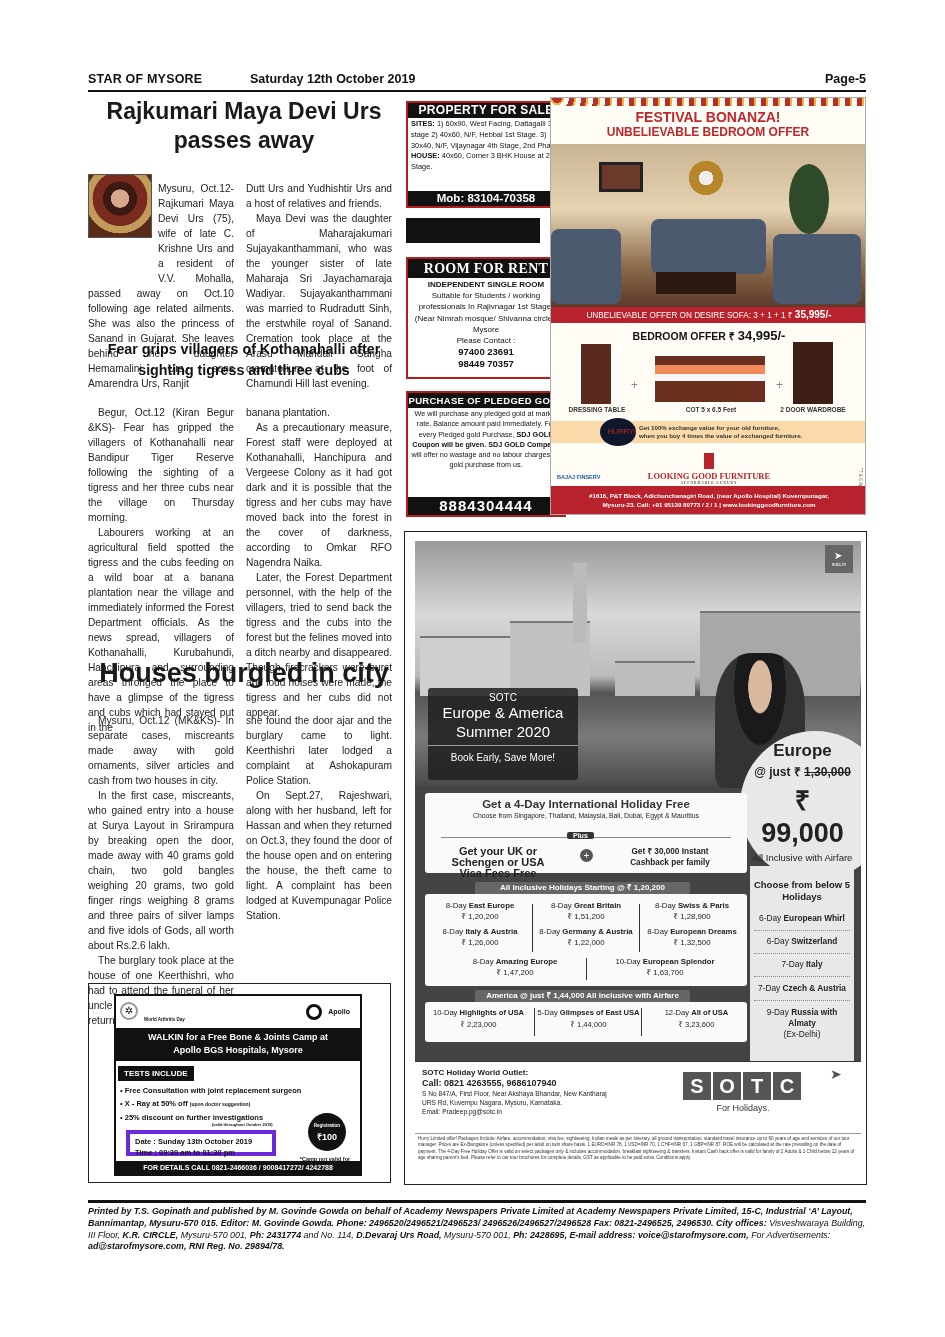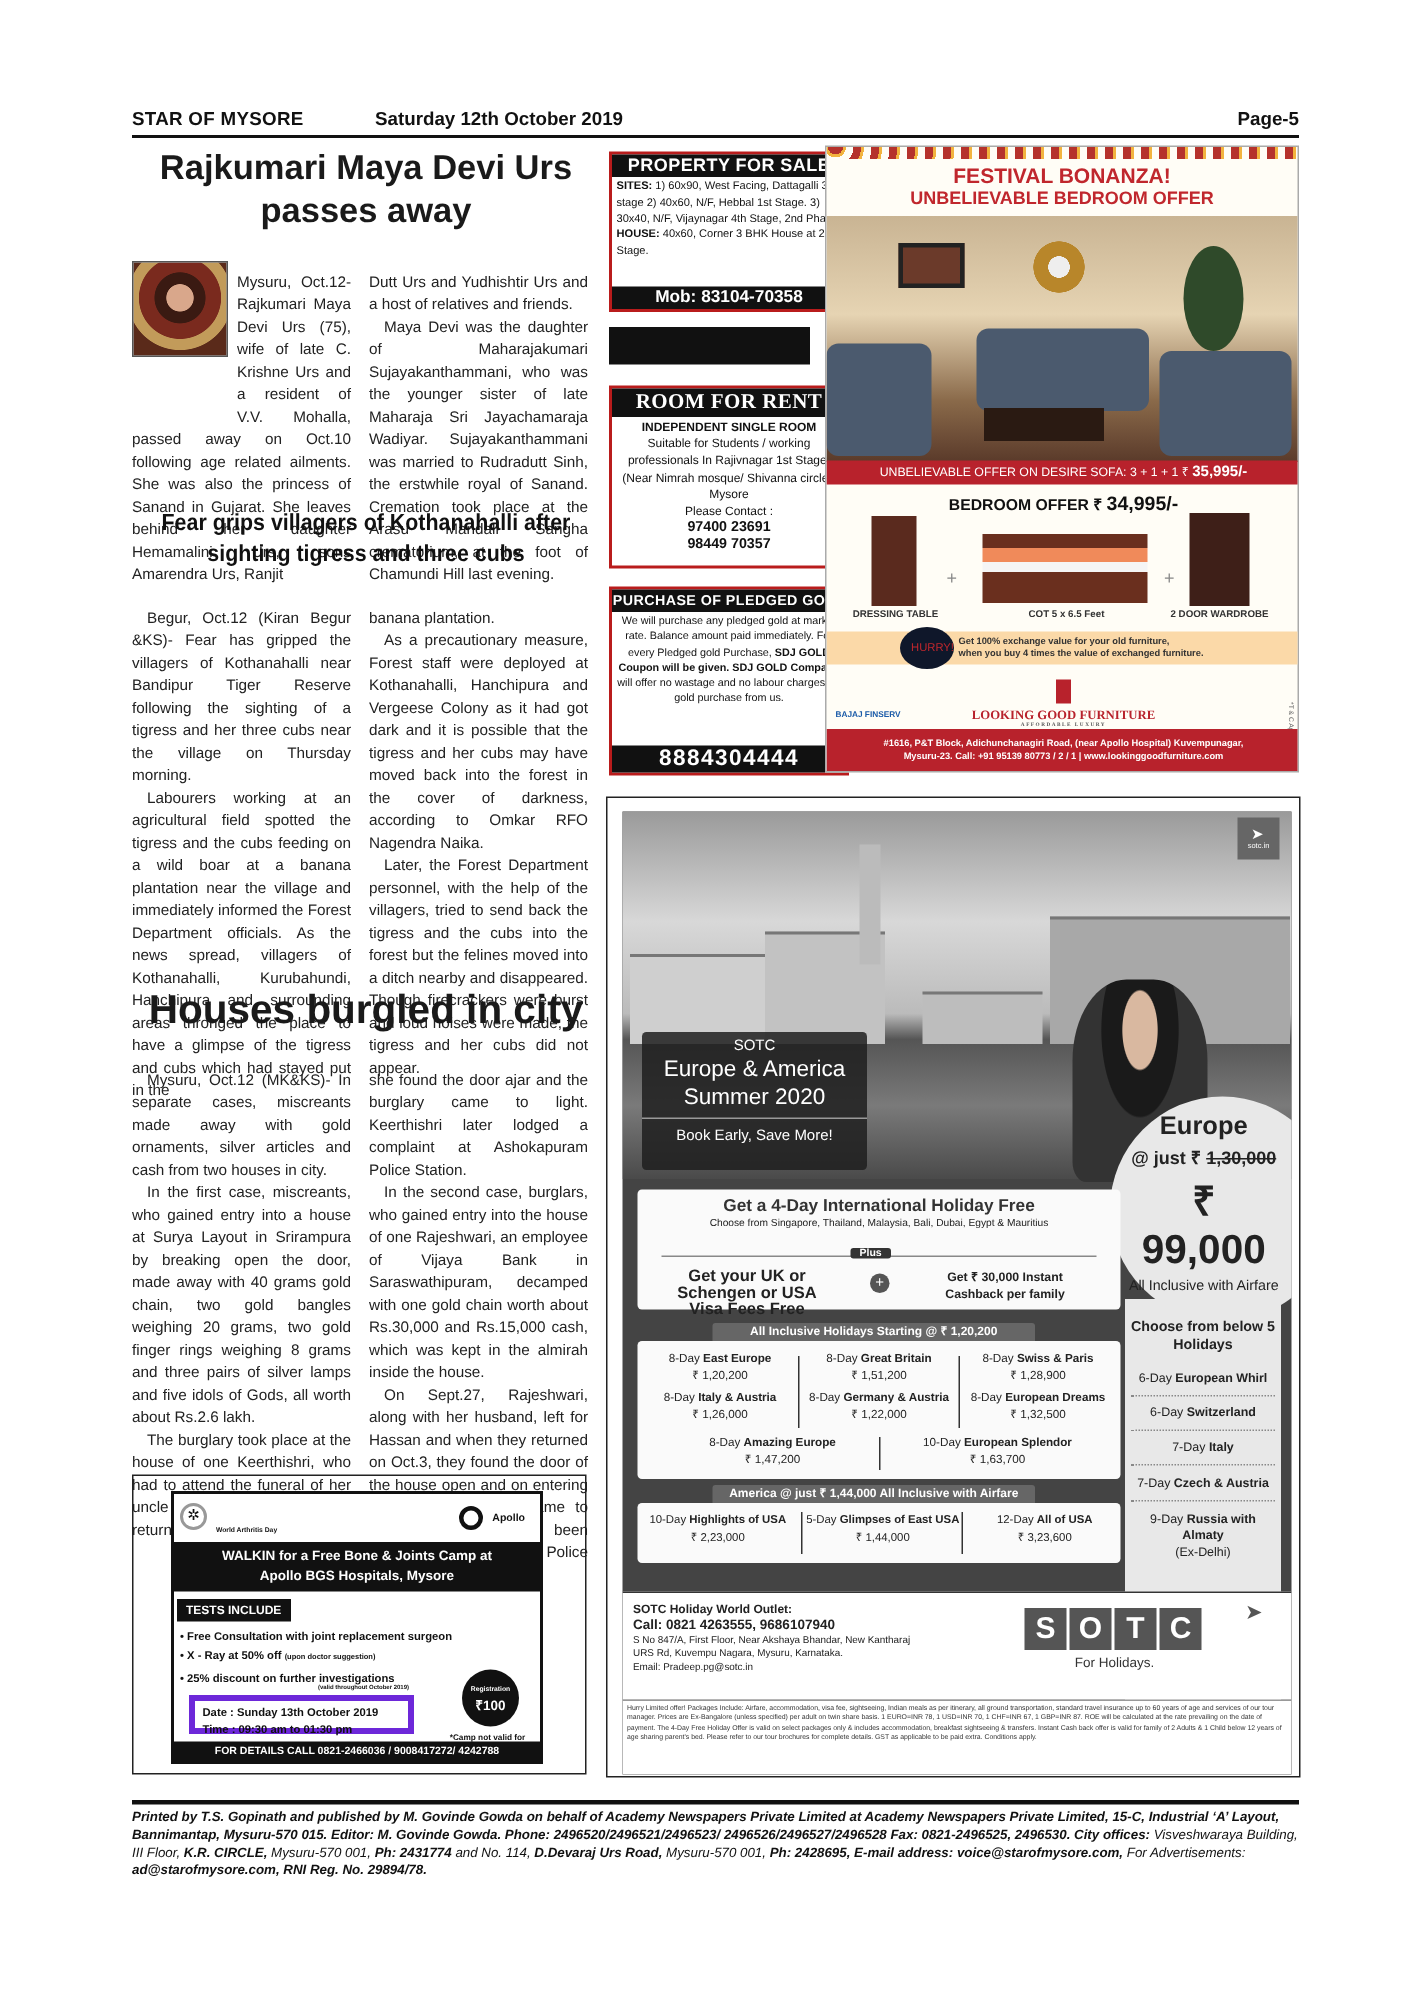--- a/index.html
+++ b/index.html
@@ -174,21 +174,20 @@
 </div>
 
 <h1 id="art3-headline" class="abs headline-big">Houses burgled in city</h1>
 <div id="art3-col1" class="col">
   <p>Mysuru, Oct.12 (MK&amp;KS)- In separate cases, miscreants made away with gold ornaments, silver articles and cash from two houses in city.</p>
   <p>In the first case, miscreants, who gained entry into a house at Surya Layout in Srirampura by breaking open the door, made away with 40 grams gold chain, two gold bangles weighing 20 grams, two gold finger rings weighing 8 grams and three pairs of silver lamps and five idols of Gods, all worth about Rs.2.6 lakh.</p>
   <p>The burglary took place at the house of one Keerthishri, who had to attend the funeral of her uncle on Oct.8. When she returned the next day morning,</p>
 </div>
 <div id="art3-col2" class="col">
   <p style="text-indent:0">she found the door ajar and the burglary came to light. Keerthishri later lodged a complaint at Ashokapuram Police Station.</p>
-  <p>In the second case, burglars, who gained entry into the house of one Rajeshwari, an employee of Vijaya Bank in Saraswathipuram, decamped with one gold chain worth about Rs.30,000 and Rs.15,000 cash, which was kept in the almirah inside the house.</p>
   <p>On Sept.27, Rajeshwari, along with her husband, left for Hassan and when they returned on Oct.3, they found the door of the house open and on entering the house, the theft came to light. A complaint has been lodged at Kuvempunagar Police Station.</p>
 </div>
 
 <div id="apollo-frame" class="abs"></div>
 <div id="apollo-ad" class="abs">
   <div class="logo-l">✲</div>
   <div class="wad">World Arthritis Day</div>
   <div class="logo-r"><span class="ring"></span><span>Apollo</span></div>
   <div class="banner">
     <div>WALKIN for a Free Bone &amp; Joints Camp at</div>

